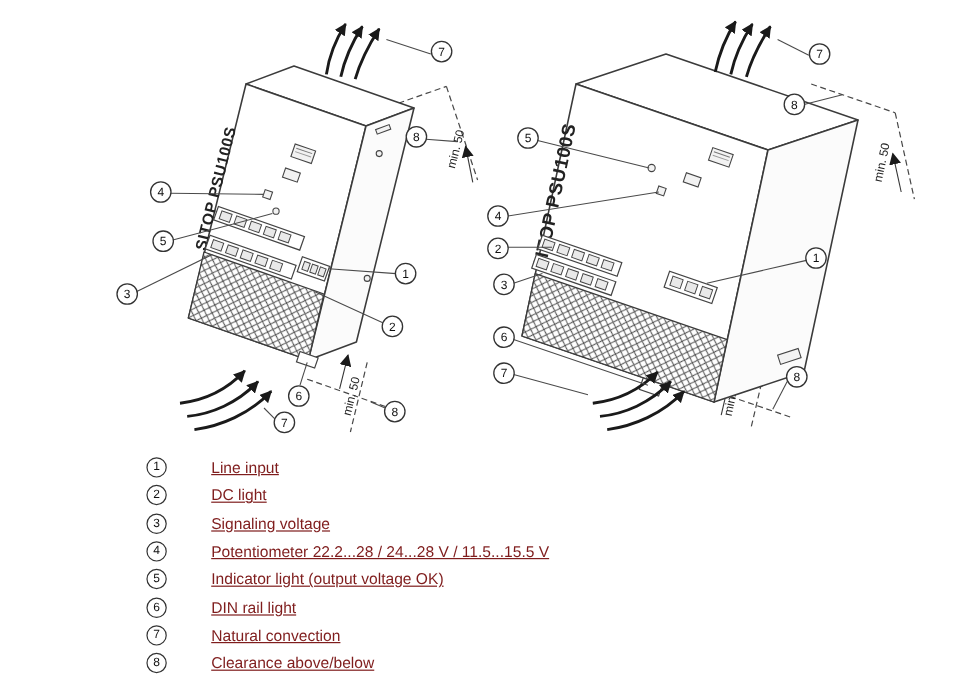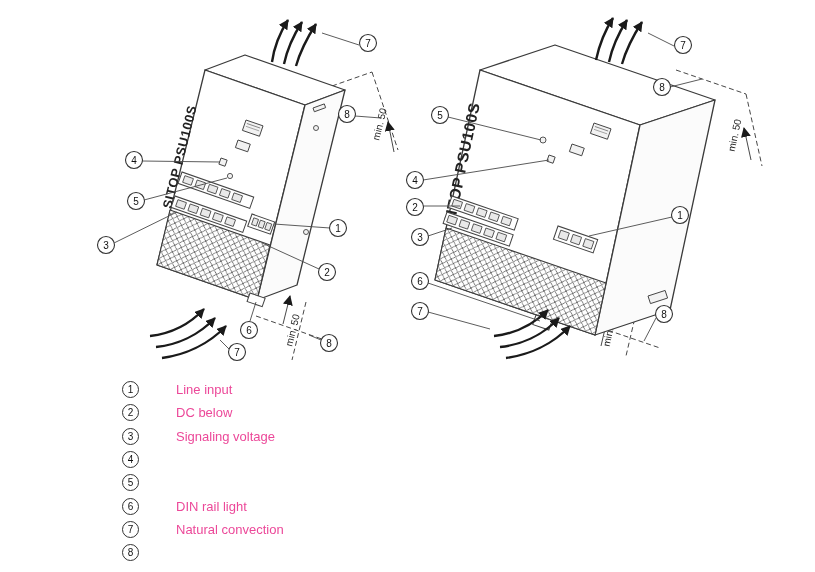--- a/index.html
+++ b/index.html
@@ -20,21 +20,21 @@
   .cot{font:10px "Liberation Sans",sans-serif;fill:#111;text-anchor:middle;}
   .dimtext{font:10px "Liberation Sans",sans-serif;fill:#222;text-anchor:middle;}
   .brand{font-family:"Liberation Sans",sans-serif;font-weight:bold;fill:#222;
          text-anchor:middle;letter-spacing:0.5px;}
   .arrowpath{fill:none;stroke:#1a1a1a;stroke-width:2.4;}
   
   .legend{position:absolute;left:122px;top:378px;}
   .legend-row{display:flex;align-items:center;height:23.3px;}
   .lnum{flex:none;width:15px;height:15px;border:1.2px solid #333;border-radius:50%;
         font:10px/15px "Liberation Sans",sans-serif;text-align:center;color:#111;}
-  .ltext{margin-left:37px;font:13px "Liberation Sans",sans-serif;color:#ec4899;white-space:nowrap;}
+  .ltext{margin-left:37px;font:13px "Liberation Sans",sans-serif;color:#7f1d1d;white-space:nowrap;text-decoration:underline;}
 </style>
 </head>
 <body>
 
 <div class="canvas">
 
   <svg width="815" height="380" viewBox="0 0 815 380">
     <defs>
       <marker id="ah" viewBox="0 0 10 10" refX="9" refY="5" markerWidth="10" markerHeight="10" markerUnits="userSpaceOnUse" orient="auto">
         <path d="M0 0 L10 5 L0 10 Z" fill="#1a1a1a"></path>
@@ -322,37 +322,40 @@
     </g>
   </svg>
 
   <div class="legend">
     <div class="legend-row">
       <span class="lnum">1</span>
       <span class="ltext">Line input</span>
     </div>
     <div class="legend-row">
       <span class="lnum">2</span>
-      <span class="ltext">DC below</span>
+      <span class="ltext">DC light</span>
     </div>
     <div class="legend-row">
       <span class="lnum">3</span>
       <span class="ltext">Signaling voltage</span>
     </div>
     <div class="legend-row">
       <span class="lnum">4</span>
+      <span class="ltext">Potentiometer 22.2...28 / 24...28 V / 11.5...15.5 V</span>
     </div>
     <div class="legend-row">
       <span class="lnum">5</span>
+      <span class="ltext">Indicator light (output voltage OK)</span>
     </div>
     <div class="legend-row">
       <span class="lnum">6</span>
       <span class="ltext">DIN rail light</span>
     </div>
     <div class="legend-row">
       <span class="lnum">7</span>
       <span class="ltext">Natural convection</span>
     </div>
     <div class="legend-row">
       <span class="lnum">8</span>
+      <span class="ltext">Clearance above/below</span>
     </div>
   </div>
 </div>
 
 </body></html>

